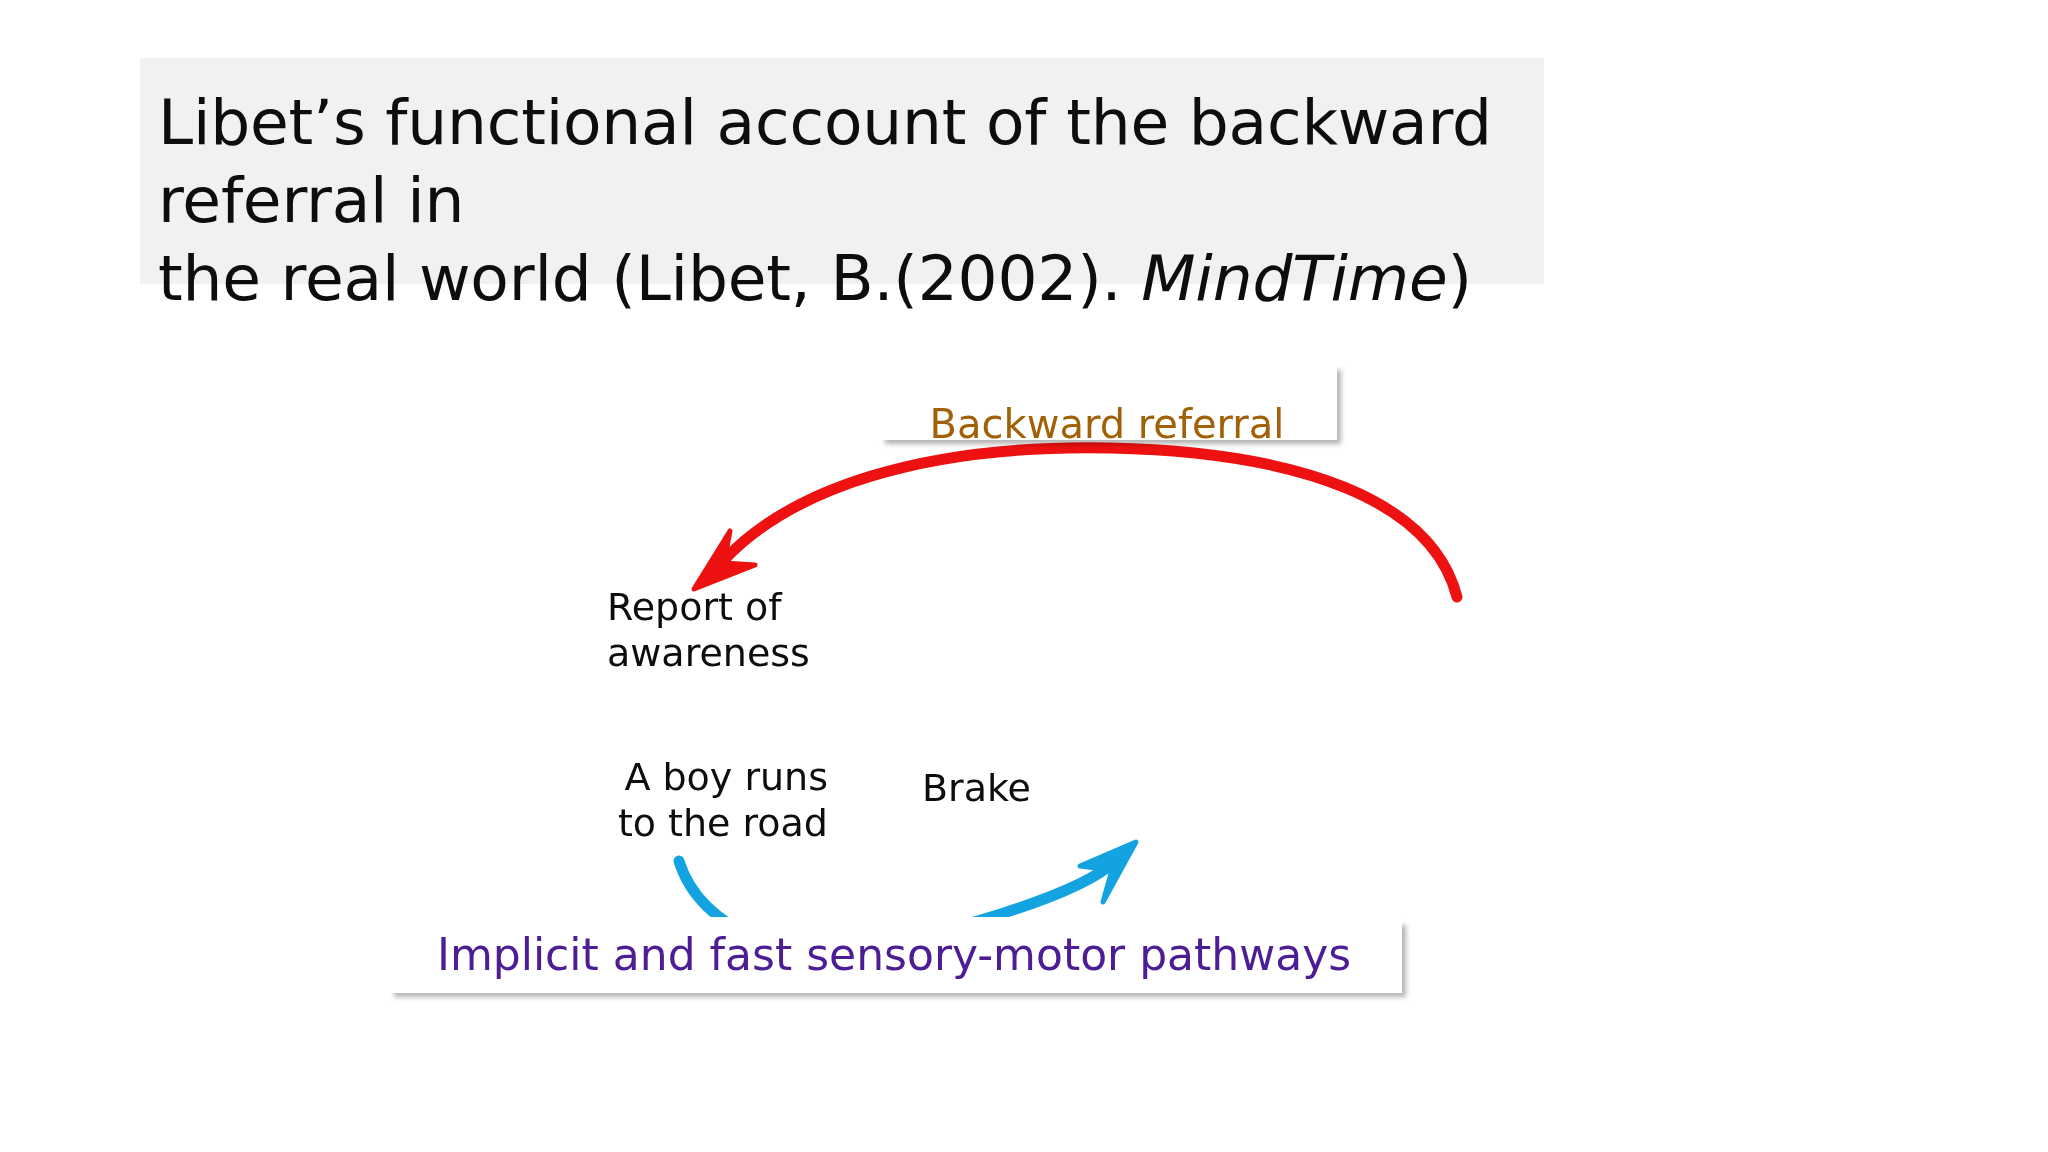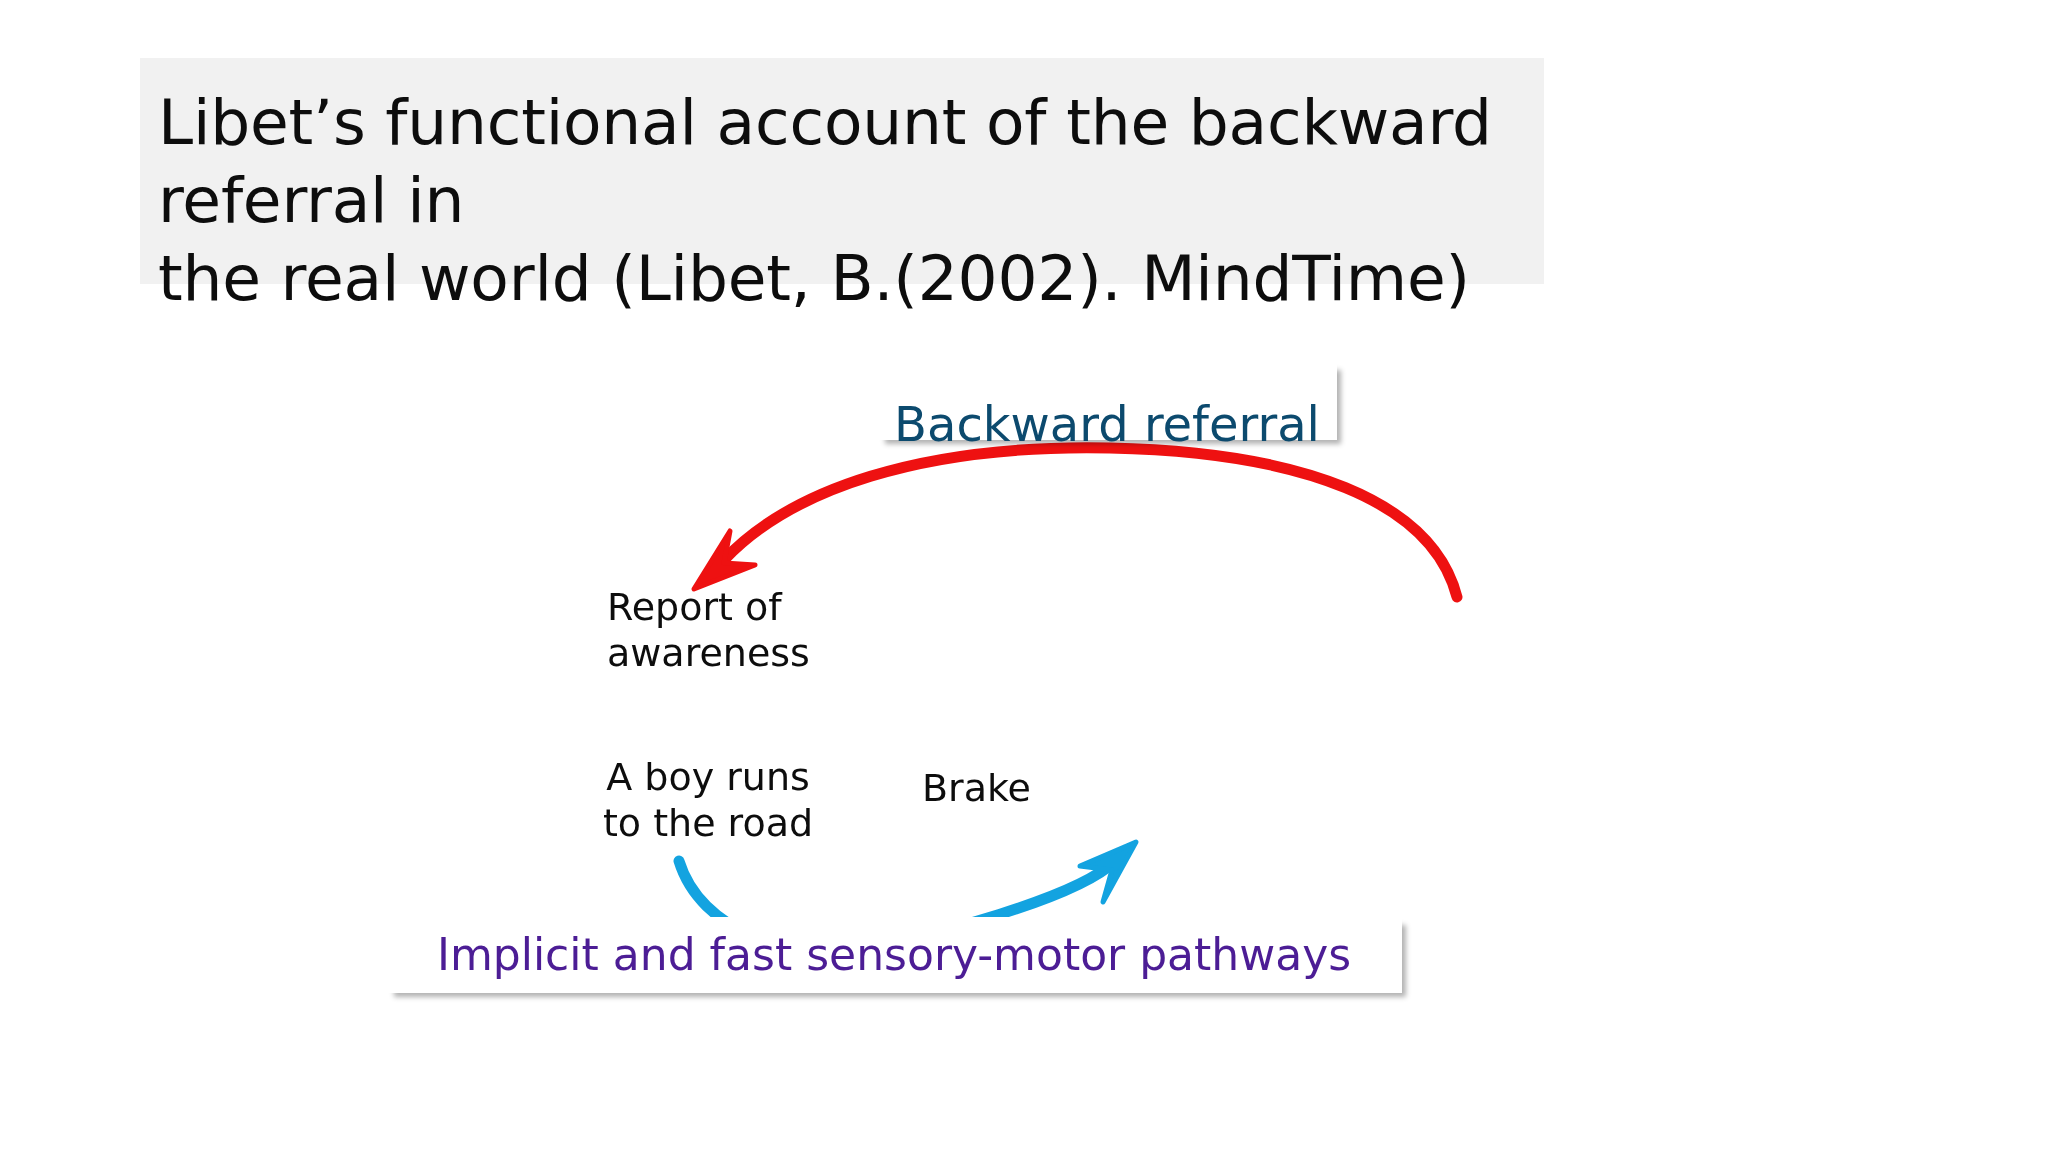--- a/index.html
+++ b/index.html
@@ -39,20 +39,21 @@
   #title-text {
     font-family: "DejaVu Sans", "Liberation Sans", sans-serif;
     font-size: 63px;
     line-height: 78px;
     color: #0d0d0d;
     font-weight: 400;
     letter-spacing: -0.2px;
     white-space: pre-wrap;
   }
   #title-text .ital {
+    font-style: italic;
     text-align: right;
   }
 
   
   .label {
     position: absolute;
     color: #0d0d0d;
     font-family: "DejaVu Sans", "Liberation Sans", sans-serif;
     font-size: 38px;
     line-height: 46px;
@@ -67,21 +68,21 @@
   #label-aware-of-the-boy {
     left: 1323px;
     top: 608px;
     width: 330px;
     text-align: left;
   }
   #label-a-boy-runs {
     left: 588px;
     top: 754px;
     width: 240px;
-    text-align: center;
+    text-align: right;
   }
   #label-brake {
     left: 891px;
     top: 765px;
     width: 140px;
     text-align: right;
   }
 
   
   .callout {
@@ -93,22 +94,22 @@
     justify-content: center;
     box-sizing: border-box;
   }
   #callout-backward-referral {
     left: 877px;
     top: 362px;
     width: 460px;
     height: 78px;
   }
   #callout-backward-referral .callout-text {
-    color: #0c4a6e;
-    font-size: 48px;
+    color: #a16207;
+    font-size: 40px;
     line-height: 50px;
     white-space: nowrap;
     margin-top: 46px;
   }
   #callout-sensory-motor {
     left: 386px;
     top: 917px;
     width: 1016px;
     height: 76px;
   }

